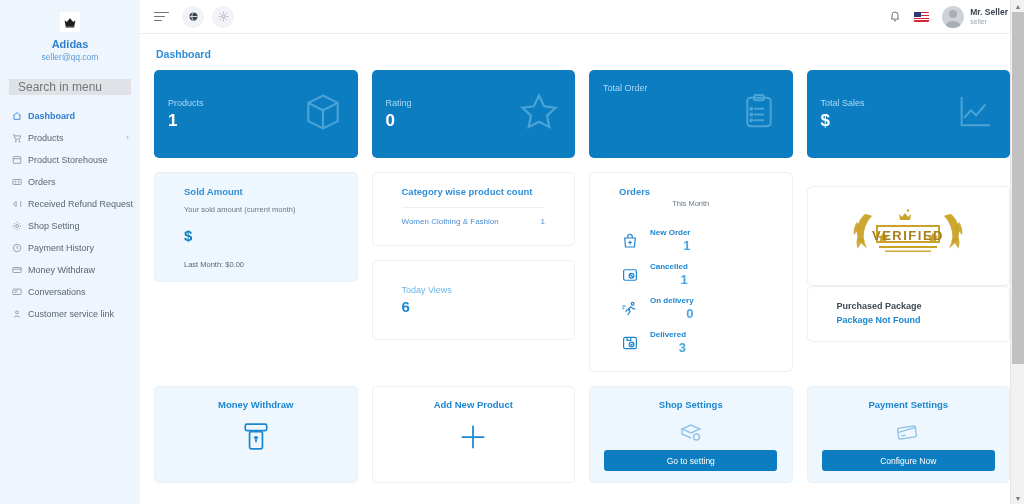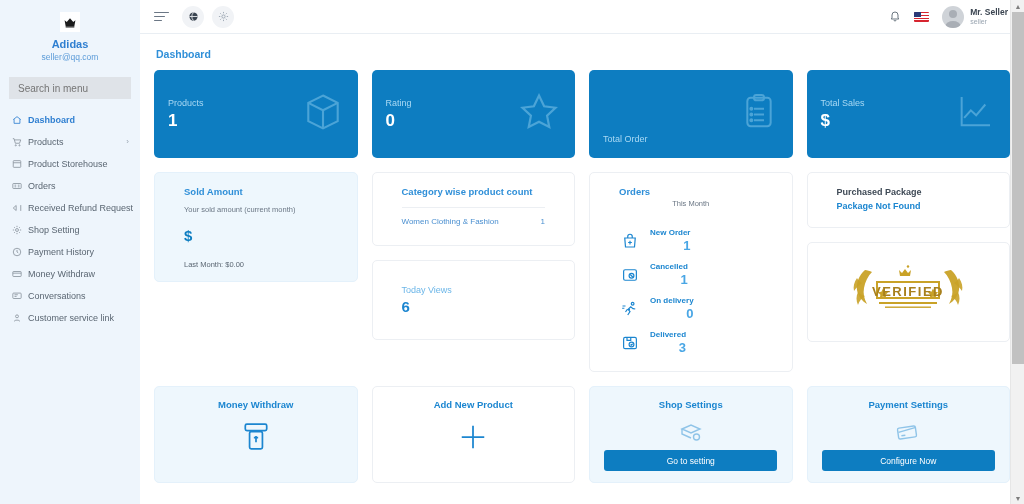--- a/index.html
+++ b/index.html
@@ -25,23 +25,23 @@
   }
   .brand-name {
     font-size: 11px; font-weight: bold; color: #2f7fd1;
     line-height: 14px;
   }
   .brand-email {
     font-size: 8.5px; color: #5b9bd8; line-height: 12px;
   }
   .search-wrap { padding: 8px 9px 10px; }
   .search-box {
-    width: 100%; height: 22px; border-radius: 0;
+    width: 100%; height: 16px; border-radius: 0;
     background: #dfe3e8; border: none; outline: none;
-    font-size: 10px; color: #8a949e; padding: 0 9px;
+    font-size: 12px; color: #8a949e; padding: 0 9px;
     font-family: "Liberation Sans", sans-serif;
   }
   .nav { padding: 0 0 0 0; }
   .nav-item {
     display: flex; align-items: center; gap: 6px;
     padding: 6px 10px 6px 12px;
     font-size: 9px; color: #5a6672; line-height: 10px;
     cursor: pointer; position: relative;
   }
   .nav-item.active { color: #2f7fd1; font-weight: bold; }
@@ -90,21 +90,21 @@
 
   .row { display: flex; gap: 14px; margin-bottom: 14px; }
   .col { flex: 1 1 0; min-width: 0; }
 
   
   .stat-card {
     height: 88px; border-radius: 5px; background: #0d7dc1;
     padding: 12px 14px; position: relative; overflow: hidden;
     display: flex; flex-direction: column; justify-content: center;
   }
-  .stat-card.centered { justify-content: flex-end; }
+  .stat-card.centered { justify-content: flex-start; }
   .stat-label { font-size: 9px; color: #a9d9f4; line-height: 13px; }
   .stat-value { font-size: 17px; color: #ffffff; font-weight: bold; line-height: 21px; }
   .stat-icon { position: absolute; right: 14px; top: 50%; transform: translateY(-50%); opacity: .55; }
 
   
   .card {
     background: #ffffff; border: 1px solid #eceff3; border-radius: 5px;
     padding: 12px 29px;
   }
   .card.tint { background: #eef7fd; border-color: #e4f1fb; }
@@ -467,24 +467,20 @@
               </span>
               <span class="order-txt">
                 <span class="order-name">Delivered</span>
                 <span class="order-val">3</span>
               </span>
             </div>
           </div>
         </div>
 
         <div class="col">
-          <div class="card pkg-card">
-            <div class="pkg-title">Purchased Package</div>
-            <div class="pkg-status">Package Not Found</div>
-          </div>
           <div class="card verified-card" style="margin-top:14px">
             <span>
               <svg width="130" height="56" viewBox="0 0 130 56" aria-hidden="true">
                 <g fill="#c9a227">
                   <path d="M22 8c-6 5-9 13-8 20 1 6 5 11 10 14-3-5-4-11-3-16 1-6 4-12 8-16-2-1-5-2-7-2z" opacity=".95"></path>
                   <path d="M14 16c-3 4-4 9-3 13 2-3 5-6 8-8-2-1-4-3-5-5z" opacity=".9"></path>
                   <path d="M15 30c-2 4-2 9 0 13 1-4 4-7 7-9-3-1-5-2-7-4z" opacity=".9"></path>
                   <path d="M108 8c6 5 9 13 8 20-1 6-5 11-10 14 3-5 4-11 3-16-1-6-4-12-8-16 2-1 5-2 7-2z" opacity=".95"></path>
                   <path d="M116 16c3 4 4 9 3 13-2-3-5-6-8-8 2-1 4-3 5-5z" opacity=".9"></path>
                   <path d="M115 30c2 4 2 9 0 13-1-4-4-7-7-9 3-1 5-2 7-4z" opacity=".9"></path>
@@ -493,20 +489,24 @@
                   <path d="M34 20h62v16H34z" fill="none" stroke="#c9a227" stroke-width="2"></path>
                   <path d="M40 26.5l1.6 3.2 3.6.5-2.6 2.5.6 3.5-3.2-1.7-3.2 1.7.6-3.5-2.6-2.5 3.6-.5L40 26.5z"></path>
                   <path d="M90 26.5l1.6 3.2 3.6.5-2.6 2.5.6 3.5-3.2-1.7-3.2 1.7.6-3.5-2.6-2.5 3.6-.5L90 26.5z"></path>
                   <rect x="36" y="40" width="58" height="2"></rect>
                   <rect x="42" y="44.5" width="46" height="1.4"></rect>
                 </g>
                 <text x="65" y="33.5" text-anchor="middle" font-family="&quot;Liberation Sans&quot;, sans-serif" font-size="13" font-weight="bold" fill="#a8801d" letter-spacing="1.5">VERIFIED</text>
               </svg>
             </span>
           </div>
+          <div class="card pkg-card">
+            <div class="pkg-title">Purchased Package</div>
+            <div class="pkg-status">Package Not Found</div>
+          </div>
         </div>
       </div>
 
       <div class="row">
         <div class="col">
           <div class="action-card tint">
             <div class="action-title">Money Withdraw</div>
             <span class="action-ic">
               <svg width="26" height="30" viewBox="0 0 24 28" fill="none" stroke="#1c86d0" stroke-width="1.6">
                 <rect x="2" y="2" width="20" height="6" rx="1.5"></rect>

